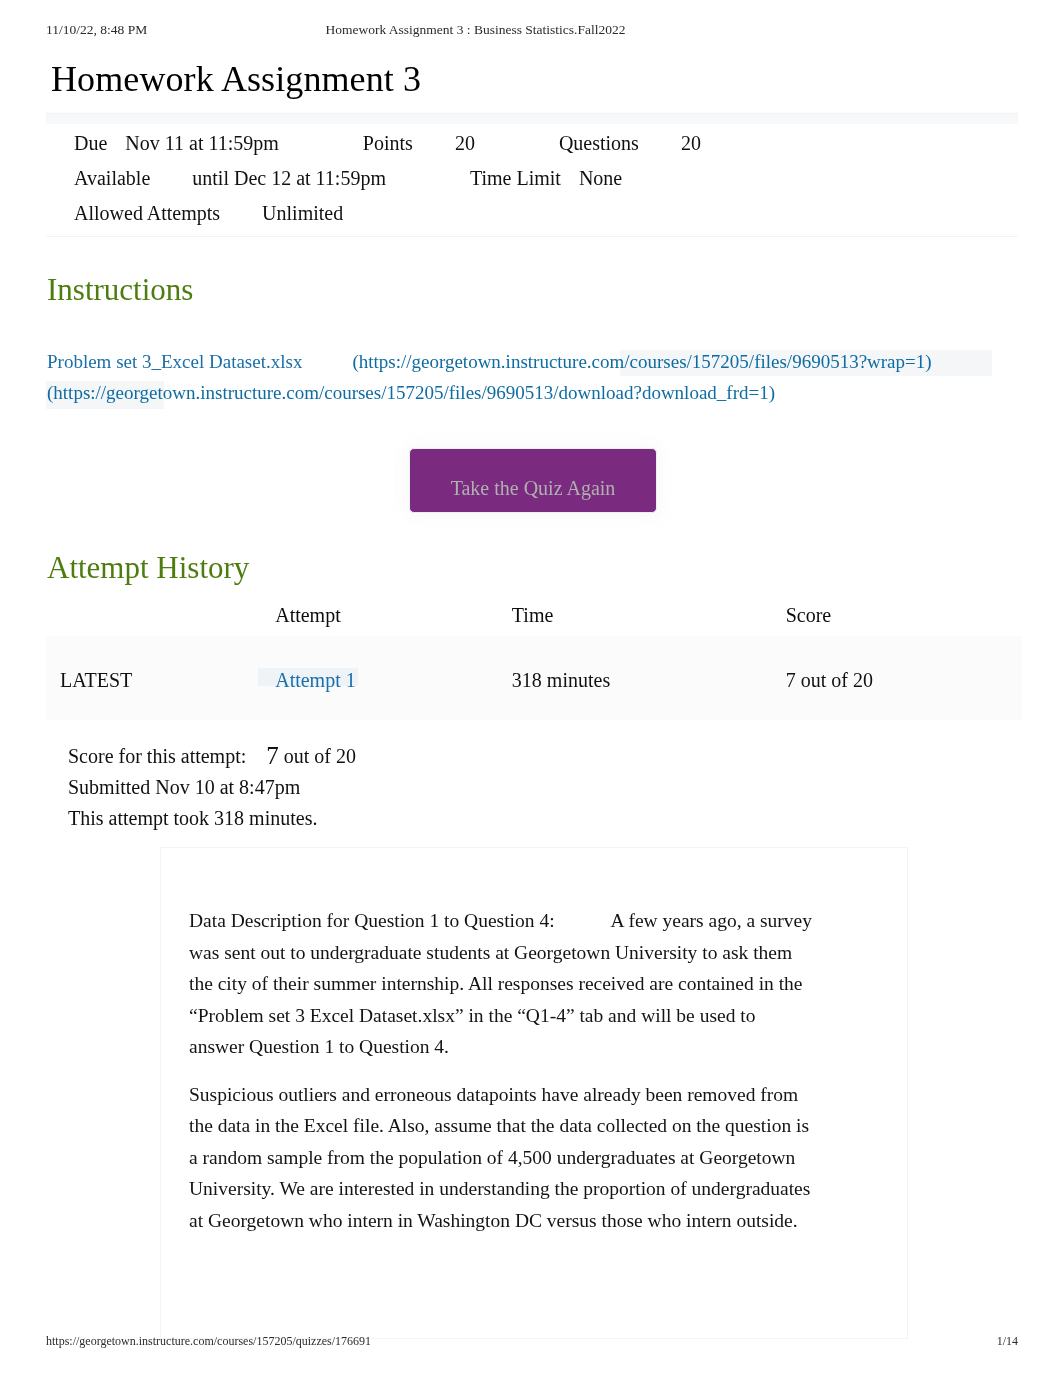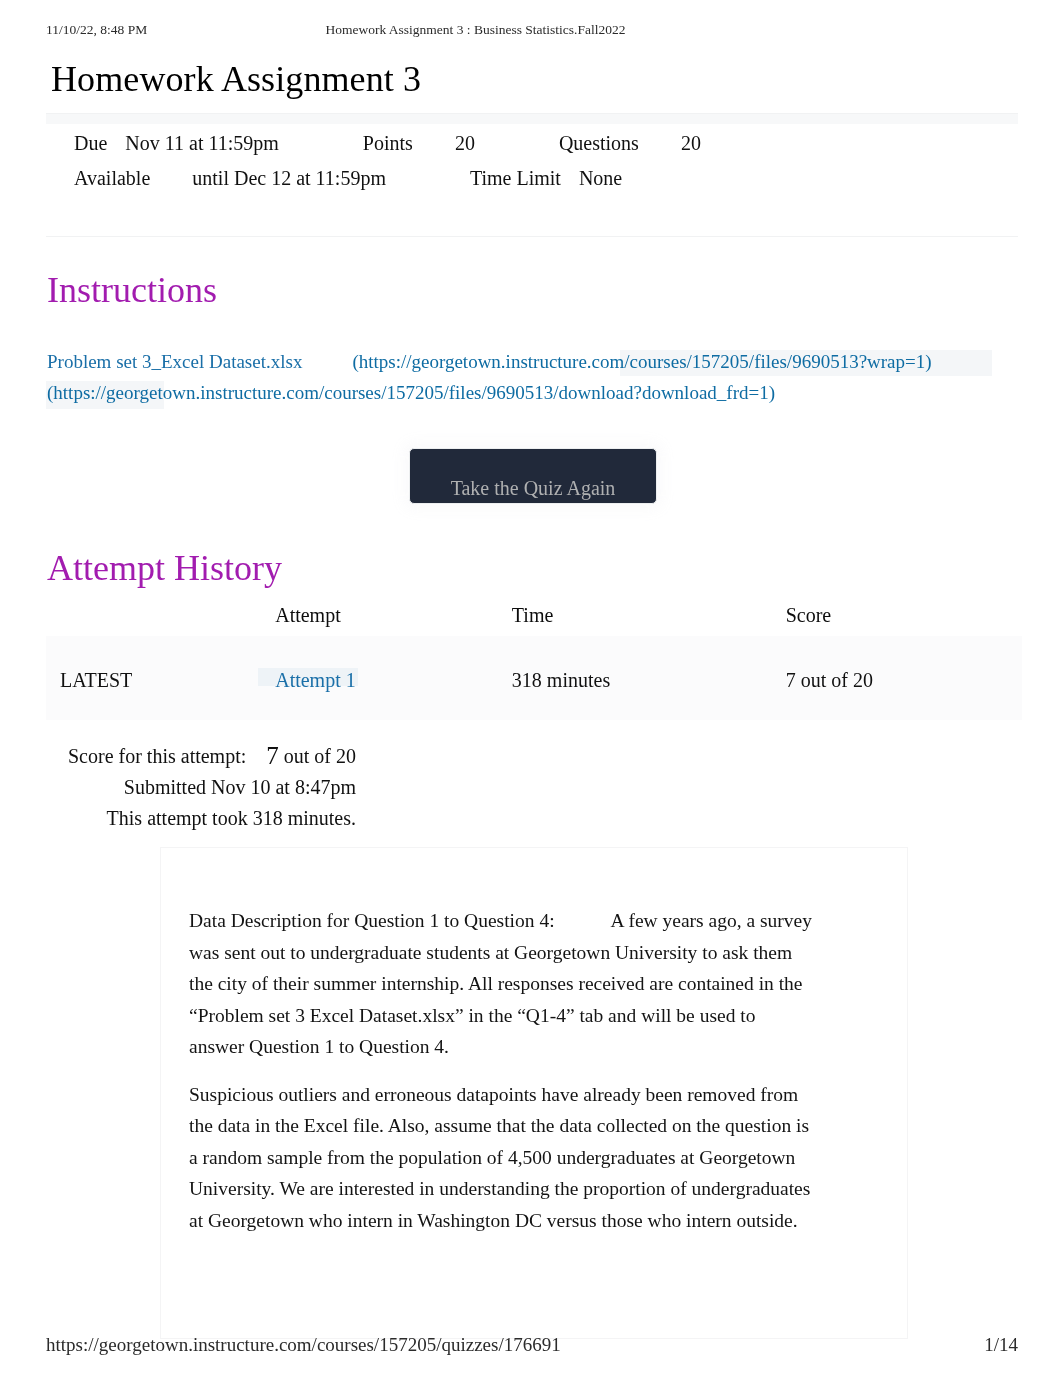--- a/index.html
+++ b/index.html
@@ -92,23 +92,23 @@
   .meta .k { }
   .meta .v { }
   .gap-sm { display:inline-block; width: 18px; }
   .gap-md { display:inline-block; width: 42px; }
   .gap-lg { display:inline-block; width: 84px; }
 
   
   .section-h {
     position: absolute;
     left: 47px;
-    font-size: 36px;
+    font-size: 31px;
     font-weight: normal;
-    color: #a21caf;
+    color: #4d7c0f;
     margin: 0;
     line-height: 36px;
   }
   .section-h.h-instructions { top: 272px; }
   .section-h.h-attempts     { top: 550px; }
 
   
   .instructions-body {
     position: absolute;
     left: 47px;
@@ -124,24 +124,24 @@
   }
   .link-gap { display:inline-block; width: 50px; }
   .link-gap2 { display:inline-block; width: 44px; }
 
   
   .quiz-btn {
     position: absolute;
     left: 409px;
     top: 448px;
     width: 248px;
-    height: 56px;
+    height: 65px;
     border: 1px solid #ebedee;
     border-radius: 5px;
-    background: #0f172a;
+    background: #701a75;
     color: #a9aaab;
     font-size: 20px;
     font-family: "Liberation Serif", "DejaVu Serif", serif;
     text-align: center;
     line-height: 47px;
     box-shadow: 0 0 14px 6px rgba(250,250,251,0.95);
     opacity: 0.92;
     filter: blur(0.35px);
     cursor: pointer;
     padding: 16px;
@@ -183,21 +183,21 @@
   
   .attempt-summary {
     position: absolute;
     left: 68px;
     top: 740px;
     font-size: 20px;
     line-height: 31.5px;
     color: #111;
     white-space: nowrap;
   }
-  .attempt-summary .line { display: block; height: 31.5px; text-align: right; }
+  .attempt-summary .line { display: block; height: 31.5px; }
   .score-num {
     font-size: 25px;
     vertical-align: -1px;
   }
   .score-gap { display:inline-block; width: 20px; }
 
   
   .q-card {
     position: absolute;
     left: 160px;
@@ -222,21 +222,21 @@
   .q-card-inner p:last-child { margin-bottom: 0; }
   .desc-gap { display:inline-block; width: 56px; }
 
   
   .page-footer {
     position: absolute;
     left: 0;
     top: 1334px;
     width: 1062px;
     height: 20px;
-    font-size: 19px;
+    font-size: 12px;
     color: #2b2b2b;
   }
   .page-footer .pf-url {
     position: absolute;
     left: 46px;
     top: 0;
     white-space: nowrap;
   }
   .page-footer .pf-num {
     position: absolute;
@@ -258,20 +258,23 @@
 <div class="wash w-meta"></div>
 <div class="rule r-top"></div>
 <div class="rule r-bot"></div>
 
 <div class="meta">
   <span class="row">
     <span class="k">Due</span><span class="gap-sm"></span><span class="v">Nov 11 at 11:59pm</span><span class="gap-lg"></span><span class="k">Points</span><span class="gap-md"></span><span class="v">20</span><span class="gap-lg"></span><span class="k">Questions</span><span class="gap-md"></span><span class="v">20</span>
   </span>
   <span class="row">
     <span class="k">Available</span><span class="gap-md"></span><span class="v">until Dec 12 at 11:59pm</span><span class="gap-lg"></span><span class="k">Time Limit</span><span class="gap-sm"></span><span class="v">None</span>
+  </span>
+  <span class="row">
+    <span class="k">Allowed Attempts</span><span class="gap-md"></span><span class="v">Unlimited</span>
   </span>
 </div>
 
 <h2 class="section-h h-instructions">Instructions</h2>
 
 <div class="wash w-links"></div>
 <div class="wash w-links2"></div>
 
 <div class="instructions-body">
   <a href="#">Problem set 3_Excel Dataset.xlsx</a><span class="link-gap"></span><span>(https://georgetown.instructure.com/courses/157205/files/9690513?wrap=1)</span><span class="link-gap2"></span><span>(https://georgetown.instructure.com/courses/157205/files/9690513/download?download_frd=1)</span>

